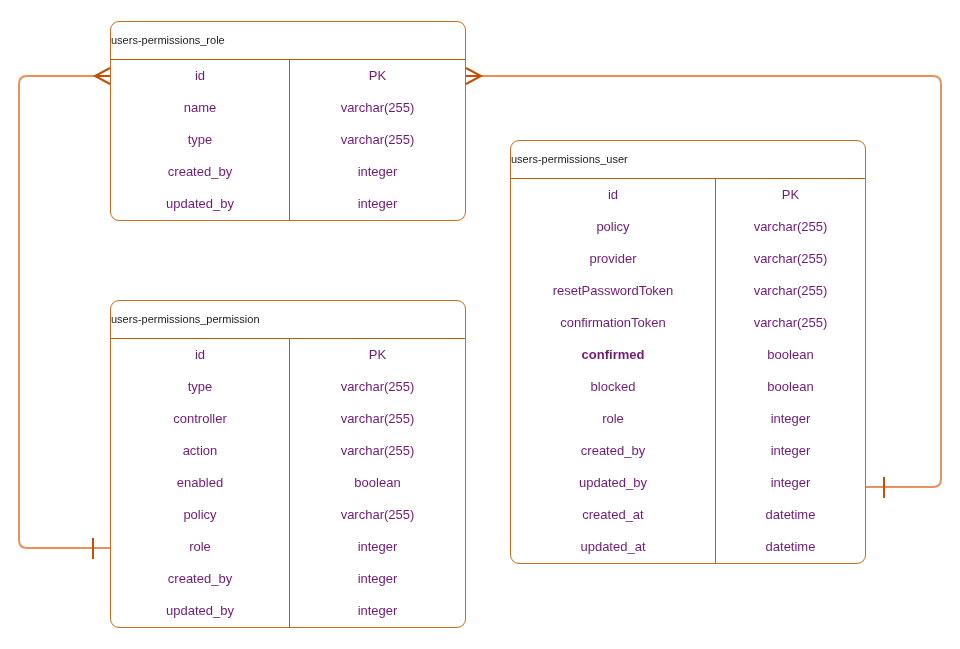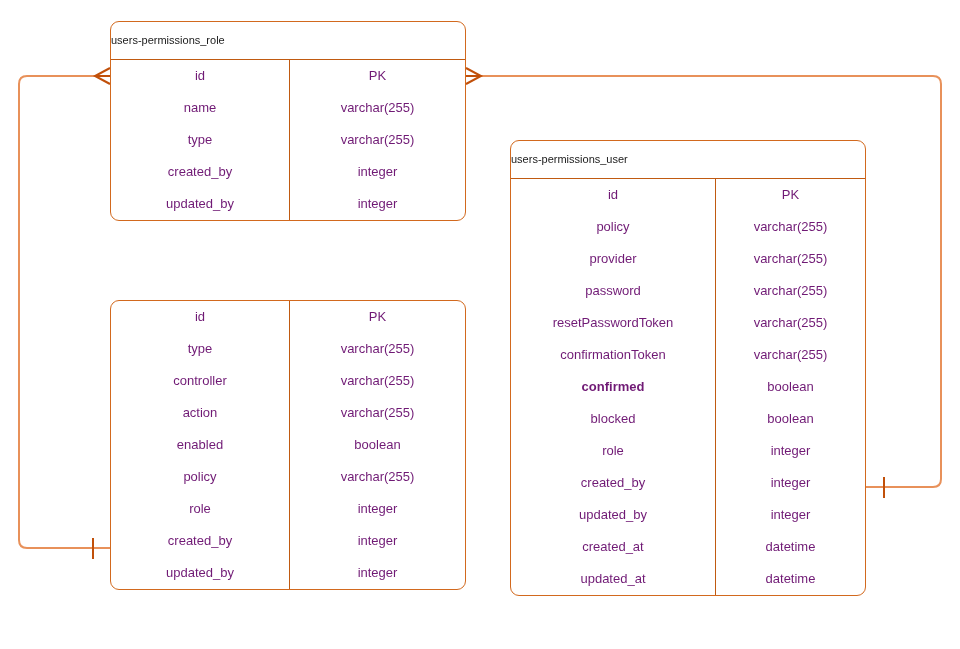--- a/index.html
+++ b/index.html
@@ -126,20 +126,21 @@
         <div class="er-cell col-type">integer</div>
       </div>
       <div class="er-row">
         <div class="er-cell col-name" style="width: 178px;">updated_by</div>
         <div class="er-cell col-type">integer</div>
       </div>
     </div>
   </div>
 
   <div class="er-table" style="left:110px; top:300px; width:356px;">
+    <div class="er-title">users-permissions_permission</div>
     <div class="er-rows">
       <div class="er-row">
         <div class="er-cell col-name" style="width: 178px;">id</div>
         <div class="er-cell col-type">PK</div>
       </div>
       <div class="er-row">
         <div class="er-cell col-name" style="width: 178px;">type</div>
         <div class="er-cell col-type">varchar(255)</div>
       </div>
       <div class="er-row">
@@ -182,24 +183,20 @@
       </div>
       <div class="er-row">
         <div class="er-cell col-name" style="width: 204px;">policy</div>
         <div class="er-cell col-type">varchar(255)</div>
       </div>
       <div class="er-row">
         <div class="er-cell col-name" style="width: 204px;">provider</div>
         <div class="er-cell col-type">varchar(255)</div>
       </div>
       <div class="er-row">
-        <div class="er-cell col-name" style="width: 204px;">password</div>
-        <div class="er-cell col-type">varchar(255)</div>
-      </div>
-      <div class="er-row">
         <div class="er-cell col-name" style="width: 204px;">resetPasswordToken</div>
         <div class="er-cell col-type">varchar(255)</div>
       </div>
       <div class="er-row">
         <div class="er-cell col-name" style="width: 204px;">confirmationToken</div>
         <div class="er-cell col-type">varchar(255)</div>
       </div>
       <div class="er-row">
         <div class="er-cell col-name" style="width: 204px; font-weight: bold;">confirmed</div>
         <div class="er-cell col-type">boolean</div>

